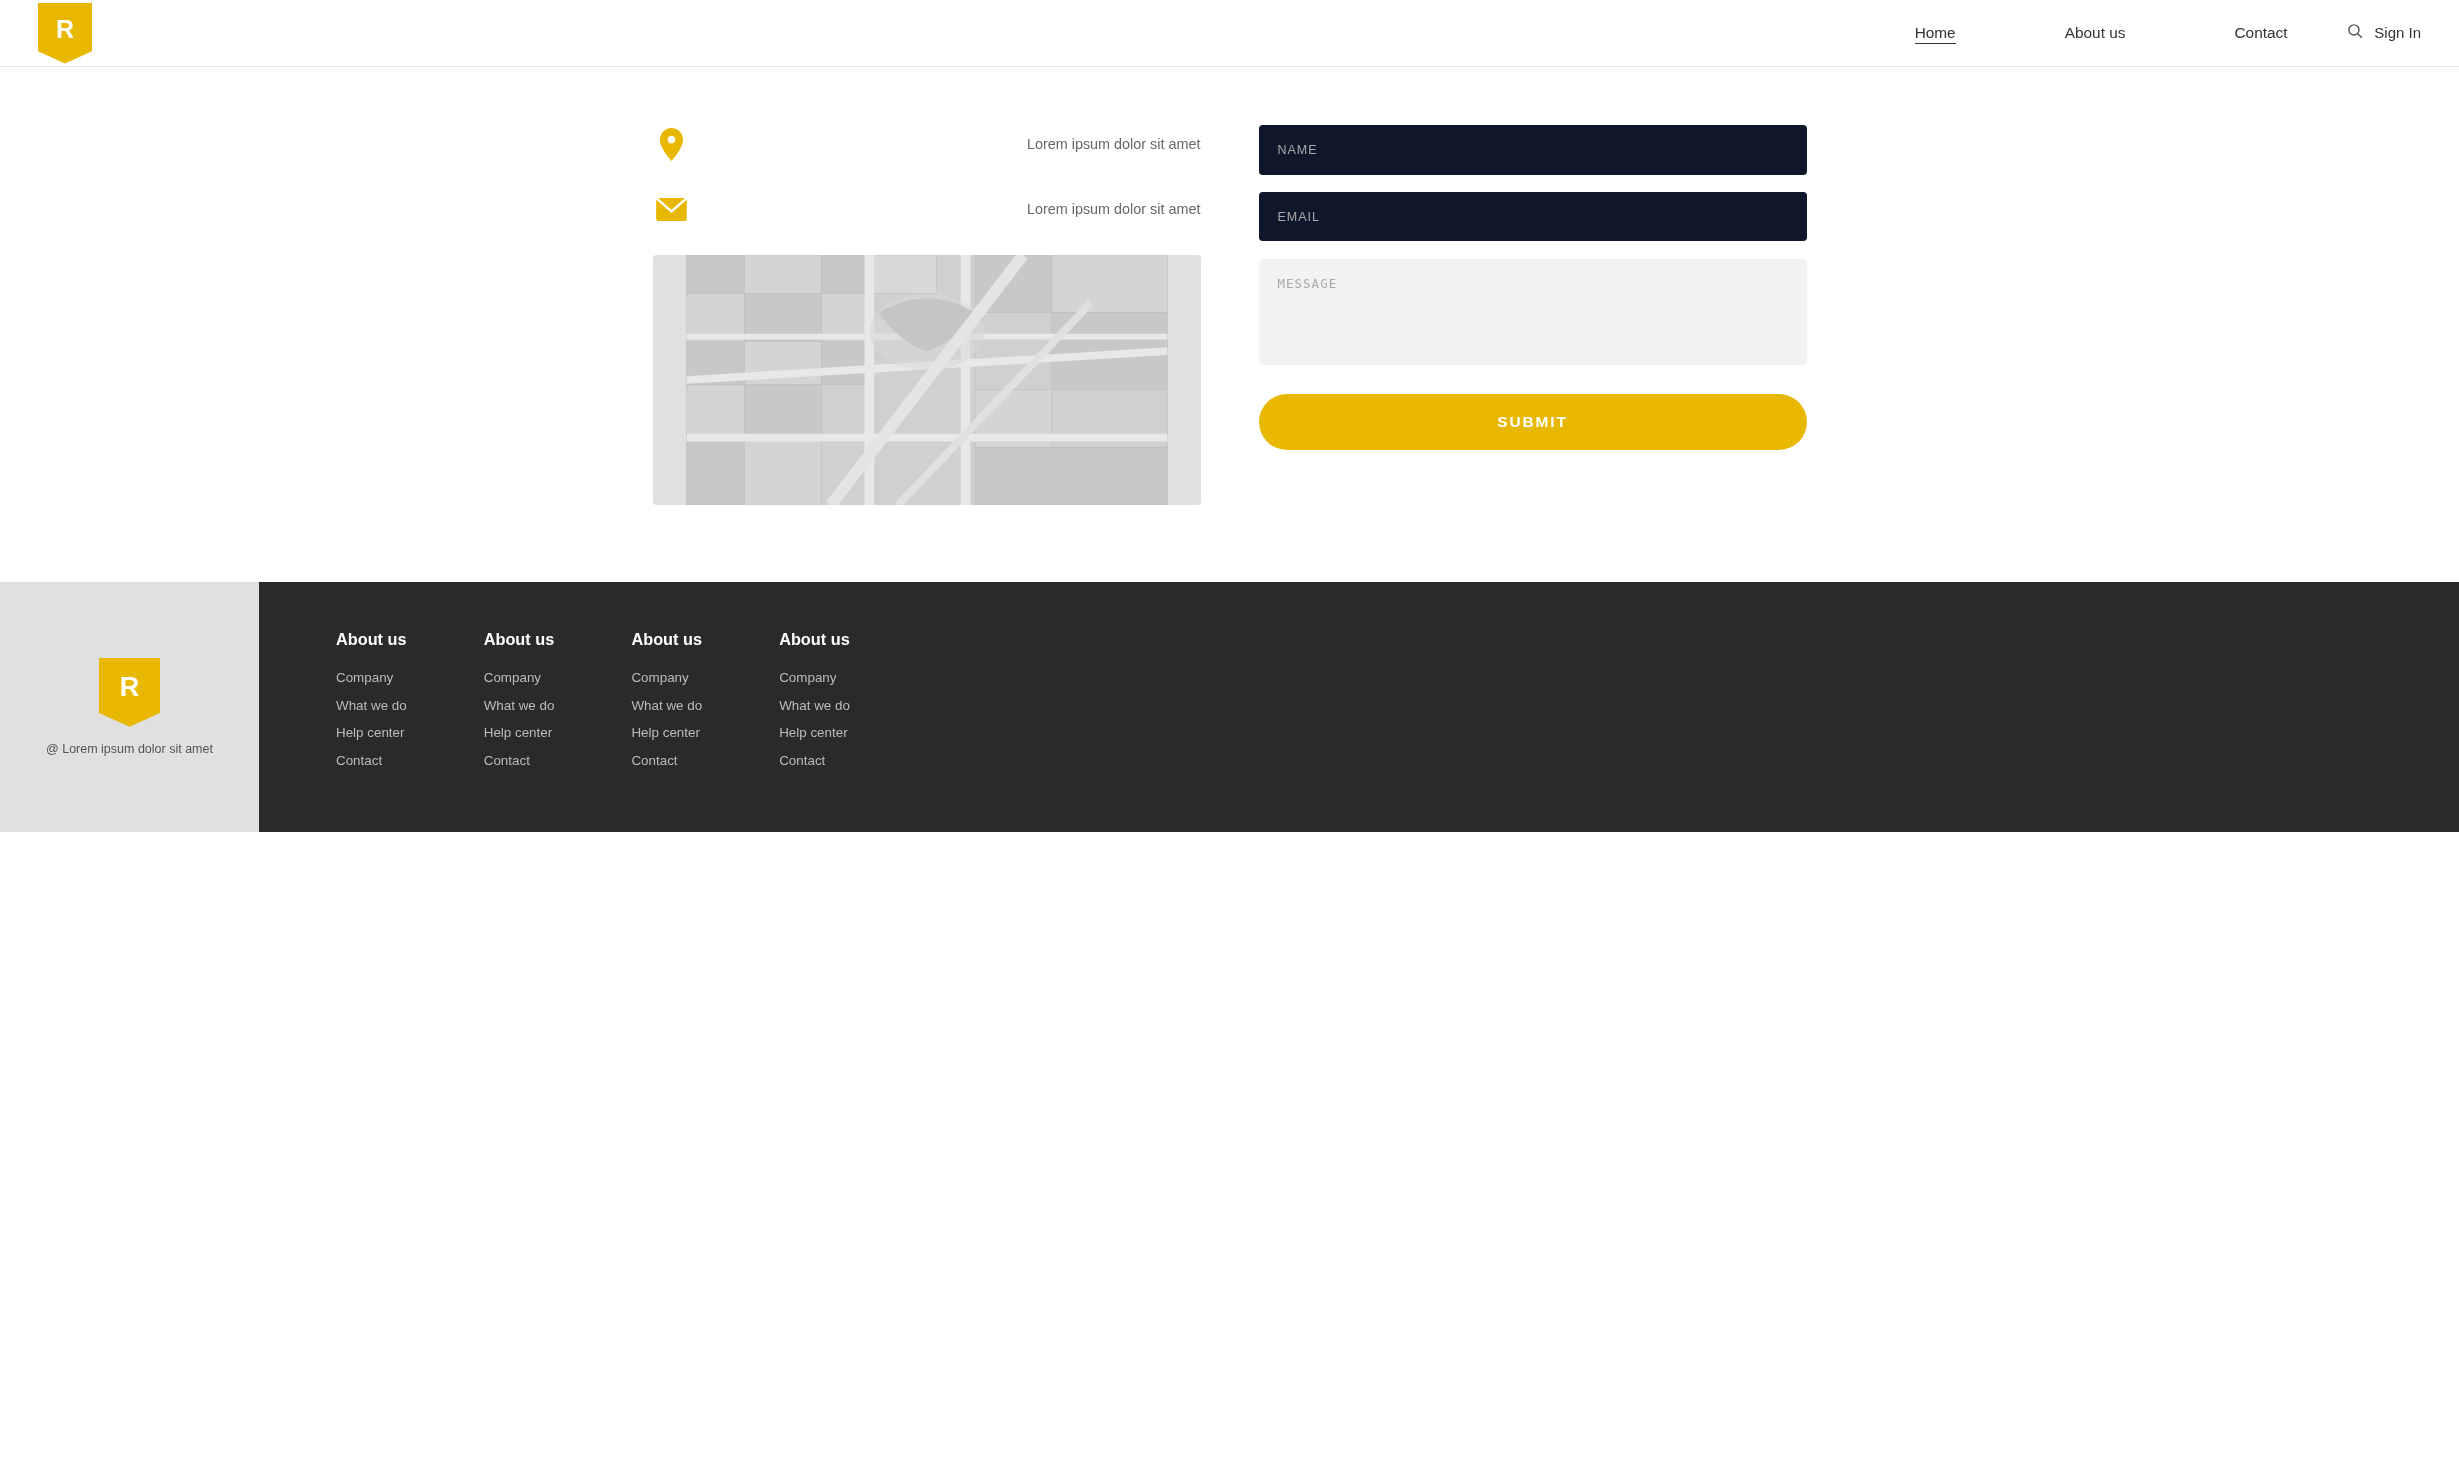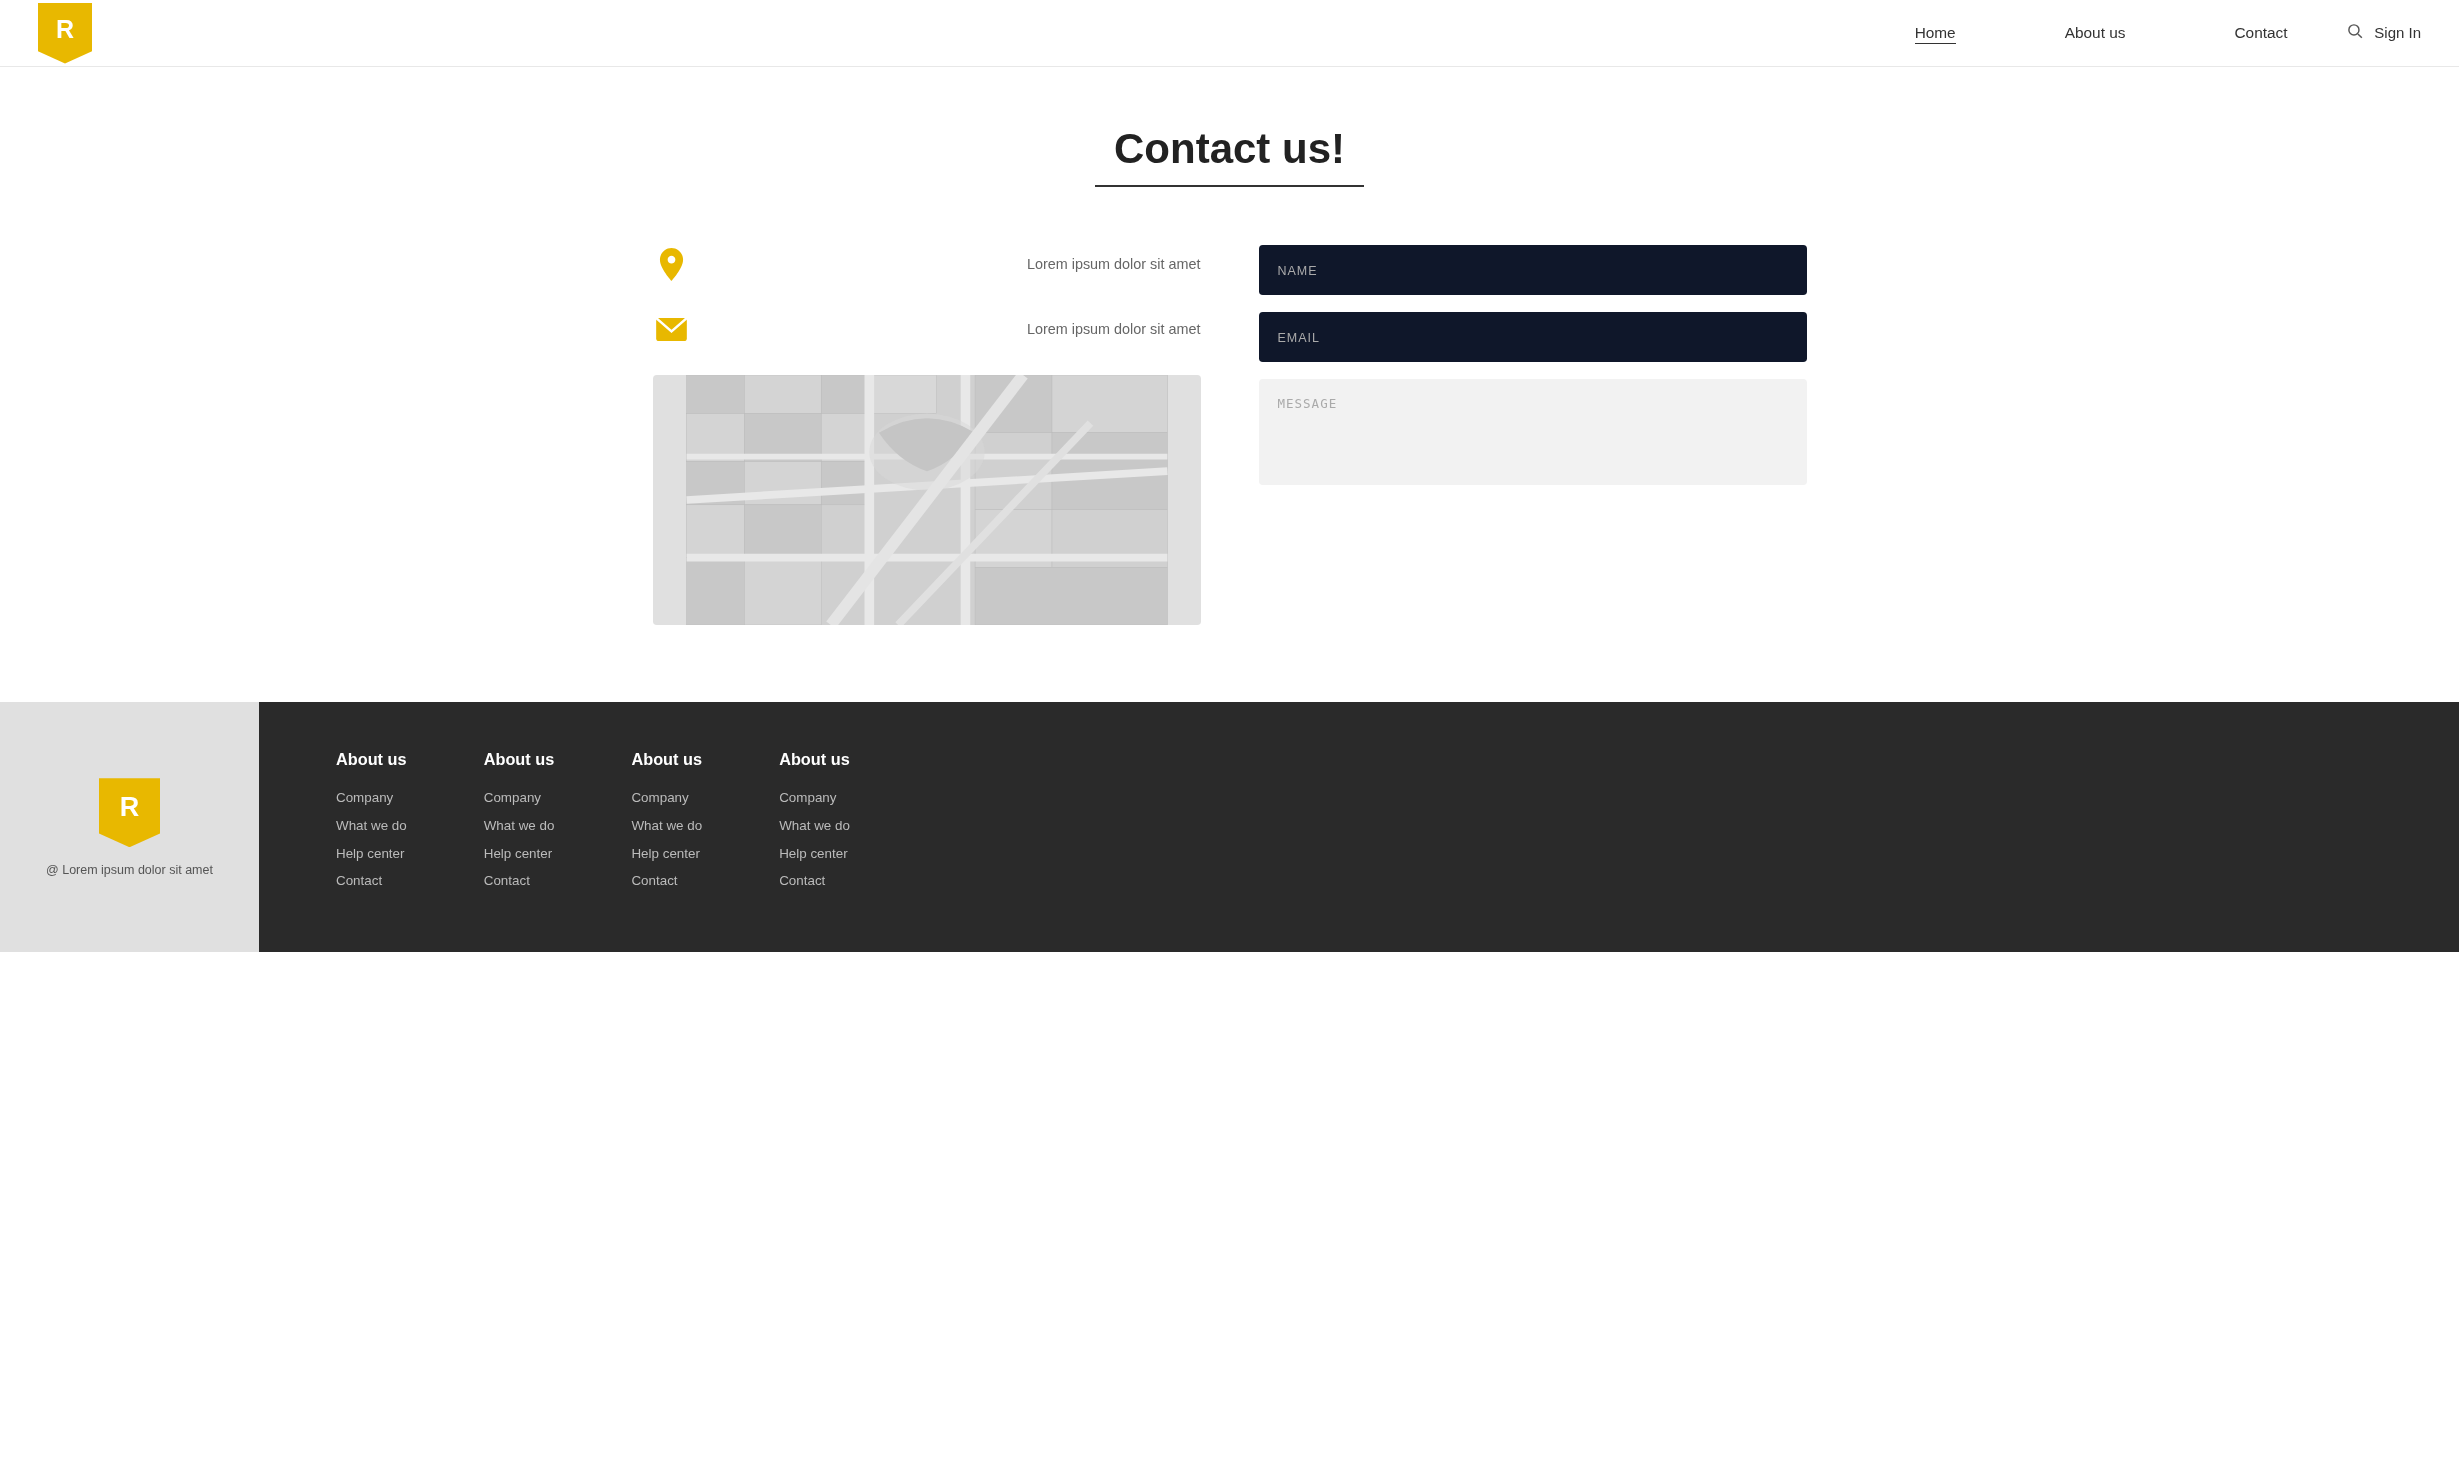--- a/index.html
+++ b/index.html
@@ -269,24 +269,20 @@
         <circle cx="11" cy="11" r="7"></circle>
         <line x1="16.5" y1="16.5" x2="22" y2="22"></line>
       </svg>
     </span>
     <a href="#" class="sign-in-link">Sign In</a>
   </div>
 </nav>
 
 <div class="main-content">
 
-  <div class="page-title-section">
-    <h1 class="page-title">Contact us!</h1>
-    <div class="title-underline"></div>
-  </div>
 
   <div class="contact-layout">
 
     <div class="contact-left">
 
       <div class="contact-info-item">
         <div class="contact-icon">
           <svg width="27" height="33" viewBox="0 0 28 34" fill="#e8b800">
             <path d="M14 0C7.4 0 2 5.4 2 12c0 9 12 22 12 22s12-13 12-22C26 5.4 20.6 0 14 0zm0 16c-2.2 0-4-1.8-4-4s1.8-4 4-4 4 1.8 4 4-1.8 4-4 4z"></path>
           </svg>
@@ -349,20 +345,21 @@
     <div class="contact-right">
       <div class="form-group">
         <input type="text" class="form-input" placeholder="NAME" style="">
       </div>
       <div class="form-group">
         <input type="email" class="form-input" placeholder="EMAIL" style="">
       </div>
       <div class="form-group">
         <textarea class="form-textarea" placeholder="MESSAGE" style=""></textarea>
       </div>
+      <button class="submit-btn">SUBMIT</button>
     </div>
   </div>
 </div>
 
 <footer class="footer">
 
   <div class="footer-left">
     <div class="footer-logo-badge">
       <span class="footer-logo-letter">R</span>
     </div>

